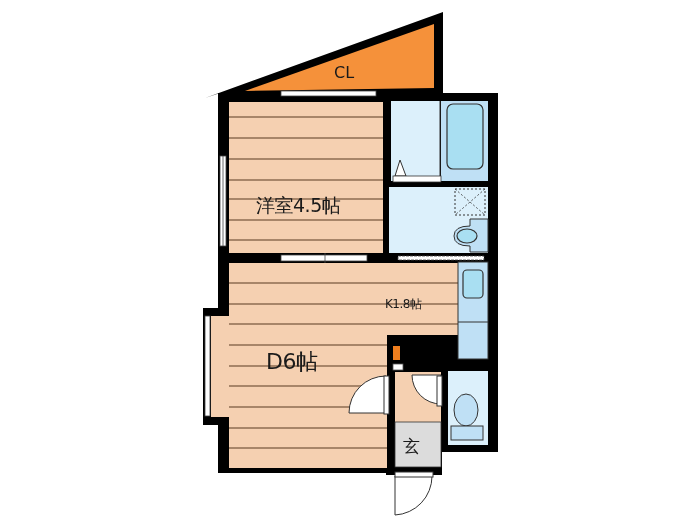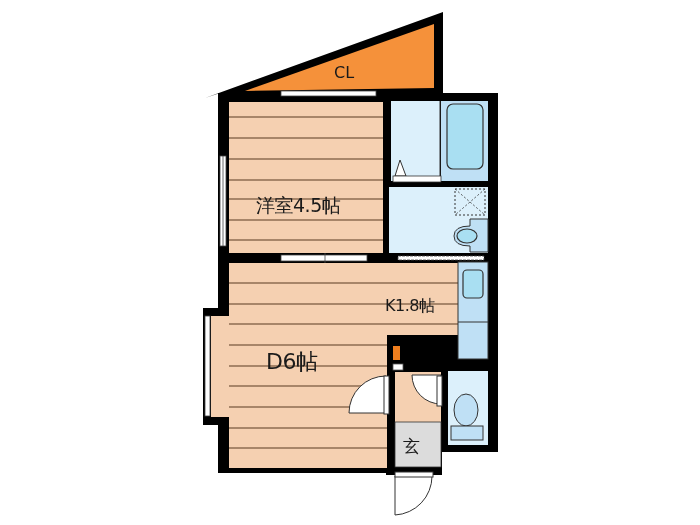--- a/index.html
+++ b/index.html
@@ -1,21 +1,21 @@
 <!DOCTYPE html>
 <html><head>
   <meta charset="utf-8">
   <style>
     html, body { margin: 0; padding: 0; background: #ffffff; }
     body { width: 700px; height: 525px; position: relative; overflow: hidden; font-family: "Liberation Sans", "DejaVu Sans", sans-serif; }
     #plan { position: absolute; left: 0; top: 0; width: 700px; height: 525px; }
     .label { position: absolute; color: #1a1a1a; font-family: "DejaVu Sans", "Liberation Sans", sans-serif; white-space: nowrap; line-height: 1; }
     .lbl-cl { left: 334px; top: 65px; font-size: 16px; }
     .lbl-west { left: 256px; top: 168px; font-size: 19px; letter-spacing: -0.5px; margin-top: 28px; }
-    .lbl-k { left: 385px; top: 298px; font-size: 16px; letter-spacing: -0.5px; }
+    .lbl-k { left: 385px; top: 298px; font-size: 12px; letter-spacing: -0.5px; }
     .lbl-d { left: 266px; top: 351px; font-size: 22px; letter-spacing: -0.5px; }
     .lbl-genkan { left: 403px; top: 438px; font-size: 17px; }
   </style>
 </head>
 <body>
 
 <svg id="plan" viewBox="0 0 700 525" xmlns="http://www.w3.org/2000/svg">
 
   <g>
     <polygon points="205,98 443,12 443,93 220,93" fill="#000000"></polygon>

